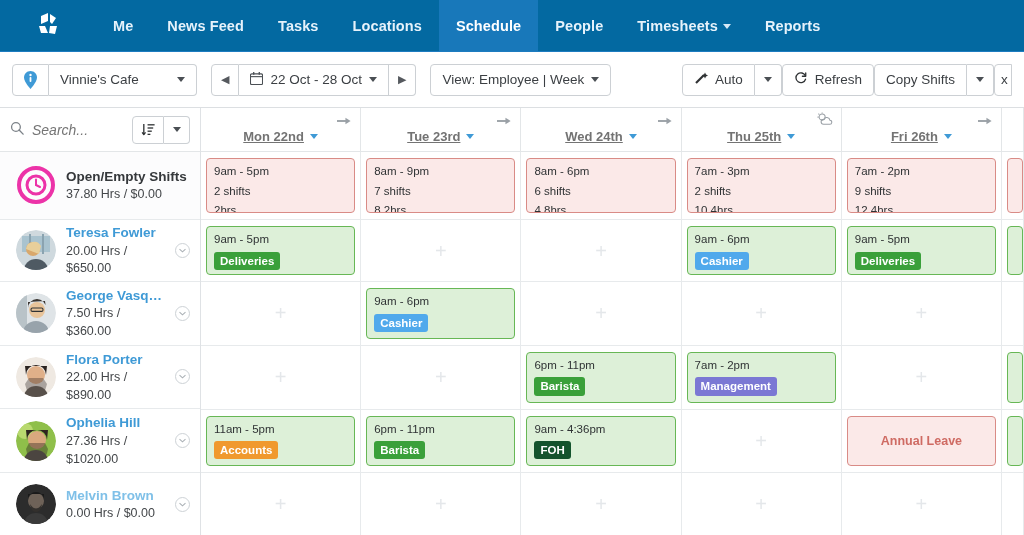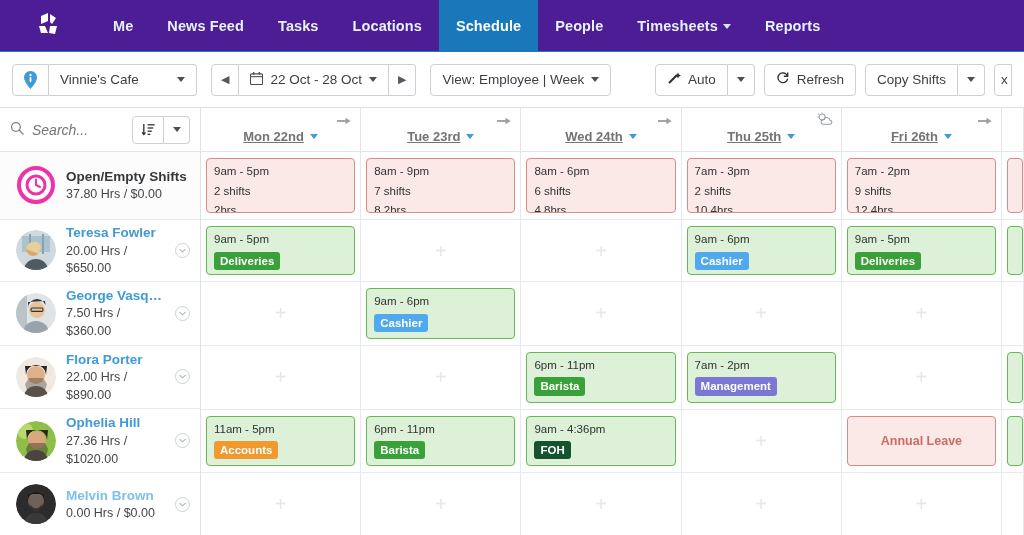--- a/index.html
+++ b/index.html
@@ -8,21 +8,21 @@
     overflow: hidden;
     font-family: "Liberation Sans", sans-serif;
     background: #fff;
     color: #333;
   }
   .app { width: 1024px; height: 535px; display: flex; flex-direction: column; overflow: hidden; }
 
   
   .navbar {
     height: 52px; flex: 0 0 52px;
-    background: #4c1d95;
+    background: #0369a1;
     display: flex; align-items: stretch;
     border-bottom: 1px solid #1d7cc0;
   }
   .brand {
     width: 96px; display: flex; align-items: center; justify-content: center;
   }
   .brand svg { display:block; }
   .nav-item {
     display: flex; align-items: center; gap: 5px;
     padding: 0 17px;
@@ -66,21 +66,21 @@
     border-right: 4px solid transparent; border-top: 5px solid #4a4f54;
   }
   .info-badge {
     width: 17px; height: 22px; display:flex; align-items:center; justify-content:center;
   }
   .loc-select {
     min-width: 148px; justify-content: space-between; gap: 4px;
   }
   .date-txt { display:flex; align-items:center; gap:7px; }
   .arrow-sm { font-size: 11px; color:#55595e; line-height:1; }
-  .toolbar-right { margin-left: auto; display: flex; align-items: flex-start; gap: 9px; padding-right: 0; }
+  .toolbar-right { margin-left: auto; display: flex; align-items: flex-start; padding-right: 0; }
   .btn.clipped { width: 18px; overflow: hidden; padding: 0 0 0 6px; border-radius: 4px 0 0 4px; }
 
   
   .grid-wrap { flex: 1 1 auto; display: flex; overflow: hidden; }
   .left-col { width: 201px; flex: 0 0 201px; border-right: 1px solid #dfe2e5; display:flex; flex-direction:column; background:#fff; }
   .right-col { flex: 1 1 auto; display: flex; flex-direction: column; overflow: hidden; }
 
   
   .search-row {
     height: 44px; flex: 0 0 44px;

